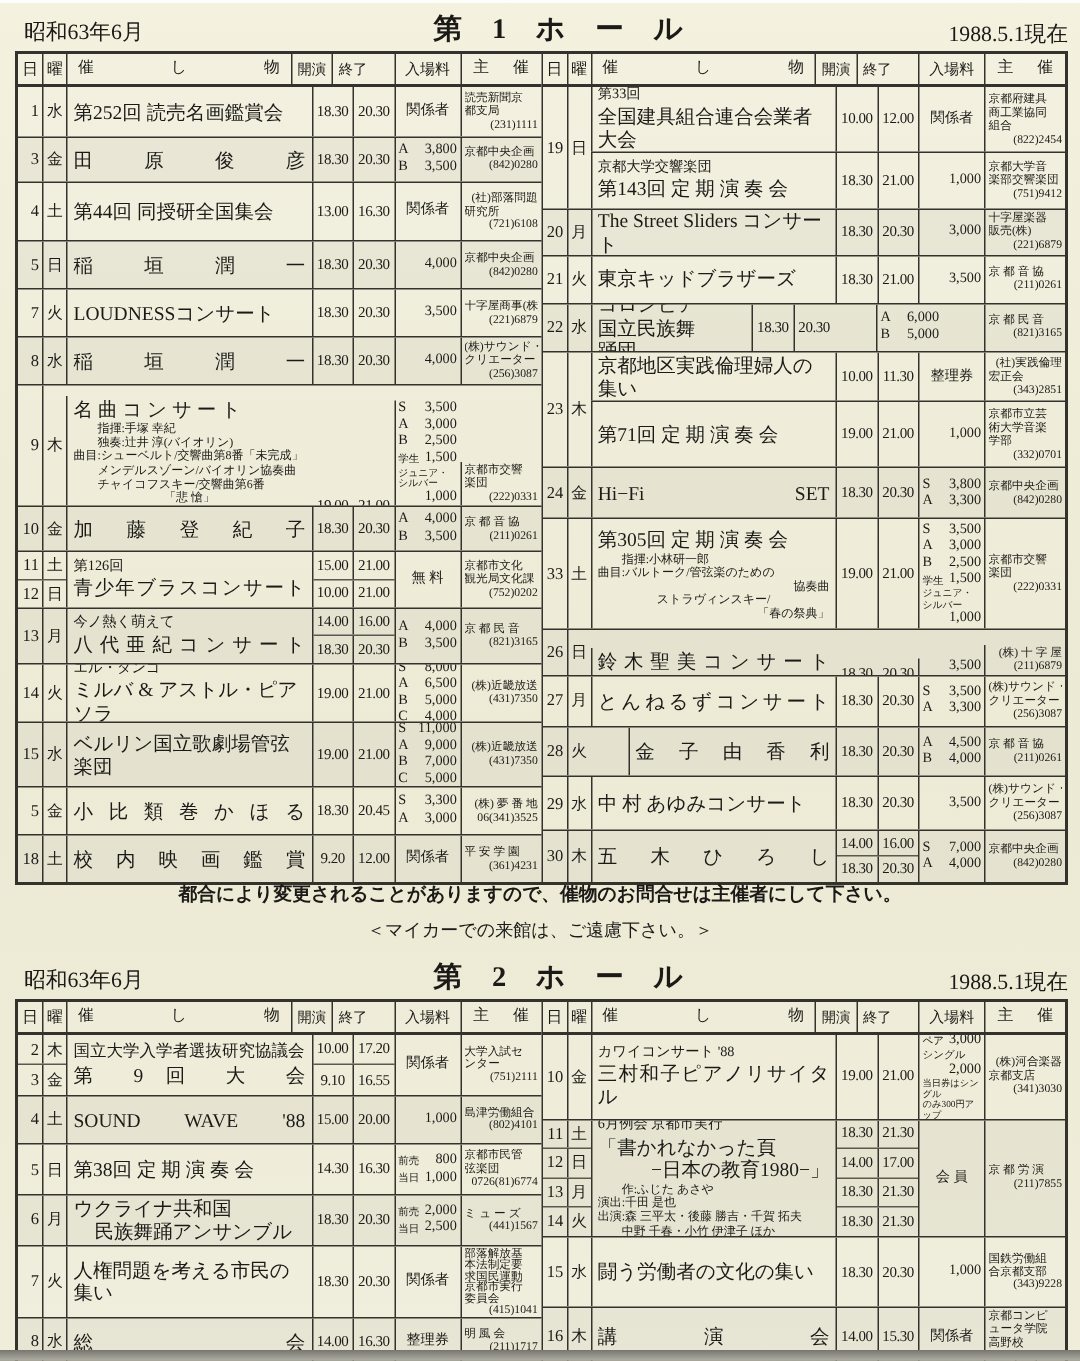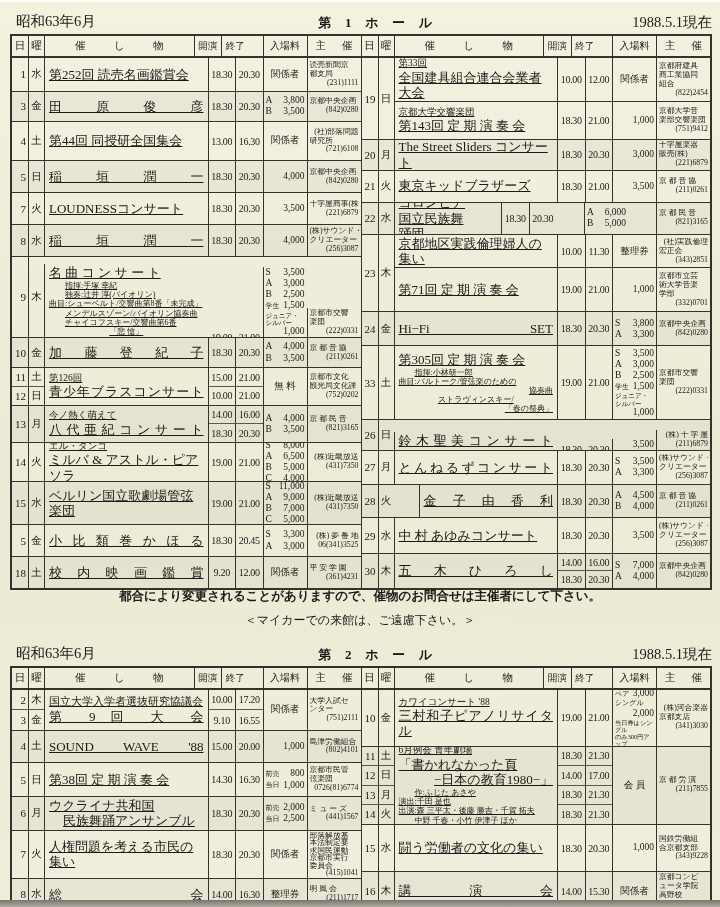--- a/index.html
+++ b/index.html
@@ -10,46 +10,46 @@
   }
   .page::before{content:'';position:absolute;top:0;left:0;right:0;height:2px;background:#fdfdf9;}
   .bottom-band{position:absolute;left:0;right:0;bottom:0;height:7px;
     background:linear-gradient(180deg,#77766e,#aeada3);}
   .hall{position:absolute;left:10px;right:8px;}
   #hall-0{top:4px;}  #hall-0 .table{height:552px;}
   #hall-1{top:636px;} #hall-1 .table{height:242px;}
   .meta{position:relative;height:30px;}
   .era{position:absolute;left:6px;bottom:3px;font-size:14.5px;}
   .title{position:absolute;left:53%;transform:translateX(-50%);bottom:2px;
-    font-size:13px;font-weight:700;letter-spacing:1.05em;white-space:nowrap;}
+    font-size:19px;font-weight:700;letter-spacing:1.05em;white-space:nowrap;}
   .asof{position:absolute;right:0;bottom:2px;font-size:14.5px;}
   .table{display:flex;border:2px solid #34322c;background:rgba(255,255,255,0.06);}
   .half{flex:1 1 0;display:flex;flex-direction:column;min-width:0;}
   .half+.half{border-left:1.5px solid #34322c;}
   .hrow{display:flex;height:20px;flex:0 0 20px;border-bottom:2px solid #34322c;font-size:10.5px;}
   .hc{display:flex;align-items:center;justify-content:center;border-left:1px solid #34322c;box-sizing:border-box;}
   .hc-d{width:16px;border-left:none;}
   .hc-w{width:16px;}
-  .hc-ev{flex:1 1 0;display:block;line-height:19px;text-align:justify;text-align-last:justify;padding:0 30px;}
+  .hc-ev{flex:1 1 0;display:block;line-height:19px;text-align:justify;text-align-last:justify;padding:0 7px;}
   .hc-ts,.hc-te{width:27.5px;font-size:9.5px;}
   .hc-adm{width:44px;font-size:10px;margin-left:14px;}
   .hc-org{width:54px;display:block;line-height:19px;text-align:justify;text-align-last:justify;padding:0 8px;}
   .tbody{flex:1 1 0;display:flex;flex-direction:column;min-height:0;}
   .trow{display:flex;border-top:1px solid #34322c;overflow:hidden;min-height:0;}
   .tbody .trow:first-child{border-top:none;}
   .tbody .trow:nth-child(even){background:rgba(75,85,60,0.05);}
   .c-dates{width:32px;display:flex;flex-direction:column;box-sizing:border-box;}
   .dcell{flex:1 1 0;display:flex;min-height:0;}
   .dcell+.dcell{border-top:1px solid #5b594f;}
   .dnum{width:16px;display:flex;align-items:center;justify-content:flex-end;padding-right:2px;box-sizing:border-box;font-size:11px;}
   .dwd{width:15px;border-left:1px solid #34322c;display:flex;align-items:center;justify-content:center;font-size:10.5px;}
   .c-main{flex:1 1 0;display:flex;flex-direction:column;min-width:0;}
   .sub{display:flex;min-height:0;}
   .sub+.sub{border-top:1px solid #34322c;}
-  .c-ev{flex:1 1 0;border-left:1px solid #34322c;display:flex;flex-direction:column;justify-content:center;padding:1px 4px;min-width:0;box-sizing:border-box;text-decoration:underline;}
+  .c-ev{flex:1 1 0;border-left:1px solid #34322c;display:flex;flex-direction:column;justify-content:center;padding:1px 4px;min-width:0;box-sizing:border-box;}
   .c-times{width:55px;border-left:1px solid #34322c;display:flex;flex-direction:column;box-sizing:border-box;}
   .tp{flex:1 1 0;display:flex;min-height:0;}
   .tp+.tp{border-top:1px solid #5b594f;}
   .ts,.te{flex:1 1 0;display:flex;align-items:center;justify-content:center;font-size:10px;letter-spacing:-0.3px;}
   .te{border-left:1px solid #34322c;}
   .c-adm{width:44px;border-left:1px solid #34322c;display:flex;flex-direction:column;justify-content:center;padding:0 2px;font-size:9.5px;box-sizing:border-box;}
   .c-org{width:54px;border-left:1px solid #34322c;display:flex;flex-direction:column;justify-content:center;padding:1px 2px;box-sizing:border-box;}
   .ev-line{width:100%;box-sizing:border-box;}
   .ev-lg{font-size:13px;line-height:1.2;}
   .ev-sp{text-align:justify;text-align-last:justify;}
@@ -1339,21 +1339,21 @@
                   <div class="dwd">月</div>
                 </div>
                 <div class="dcell">
                   <div class="dnum">14</div>
                   <div class="dwd">火</div>
                 </div>
               </div>
               <div class="c-main">
                 <div class="sub" style="flex: 1 1 0px;">
                   <div class="c-ev">
-                    <div class="ev-line ev-s1">6月例会 青年劇場</div>
+                    <div class="ev-line ev-s1">6月例会 京都市実行</div>
                     <div class="ev-line ev-lg">「書かれなかった頁</div>
                     <div class="ev-line ev-lg ev-r">−日本の教育1980−」</div>
                     <div class="ev-line ev-s2 ev-ind2">作:ふじた あさや</div>
                     <div class="ev-line ev-s2">演出:千田 是也</div>
                     <div class="ev-line ev-s2">出演:森 三平太・後藤 勝吉・千賀 拓夫</div>
                     <div class="ev-line ev-s2 ev-ind2">中野 千春・小竹 伊津子 ほか</div>
                   </div>
                   <div class="c-times">
                     <div class="tp">
                       <div class="ts">18.30</div>

